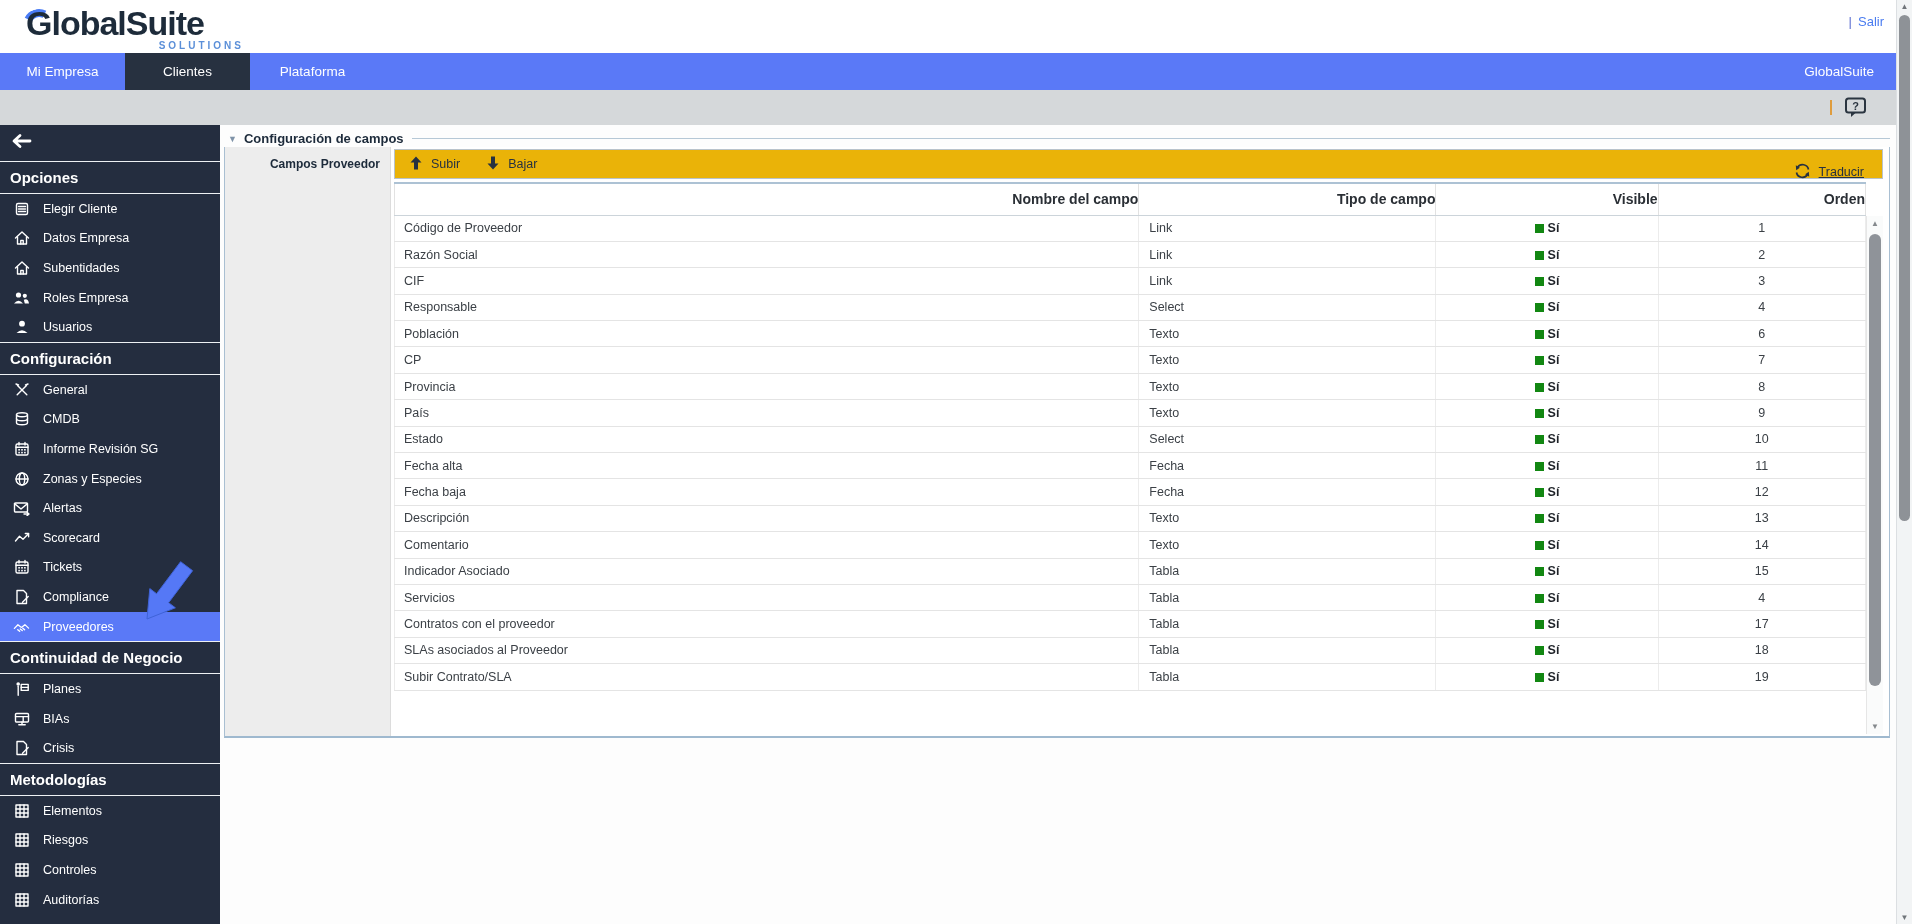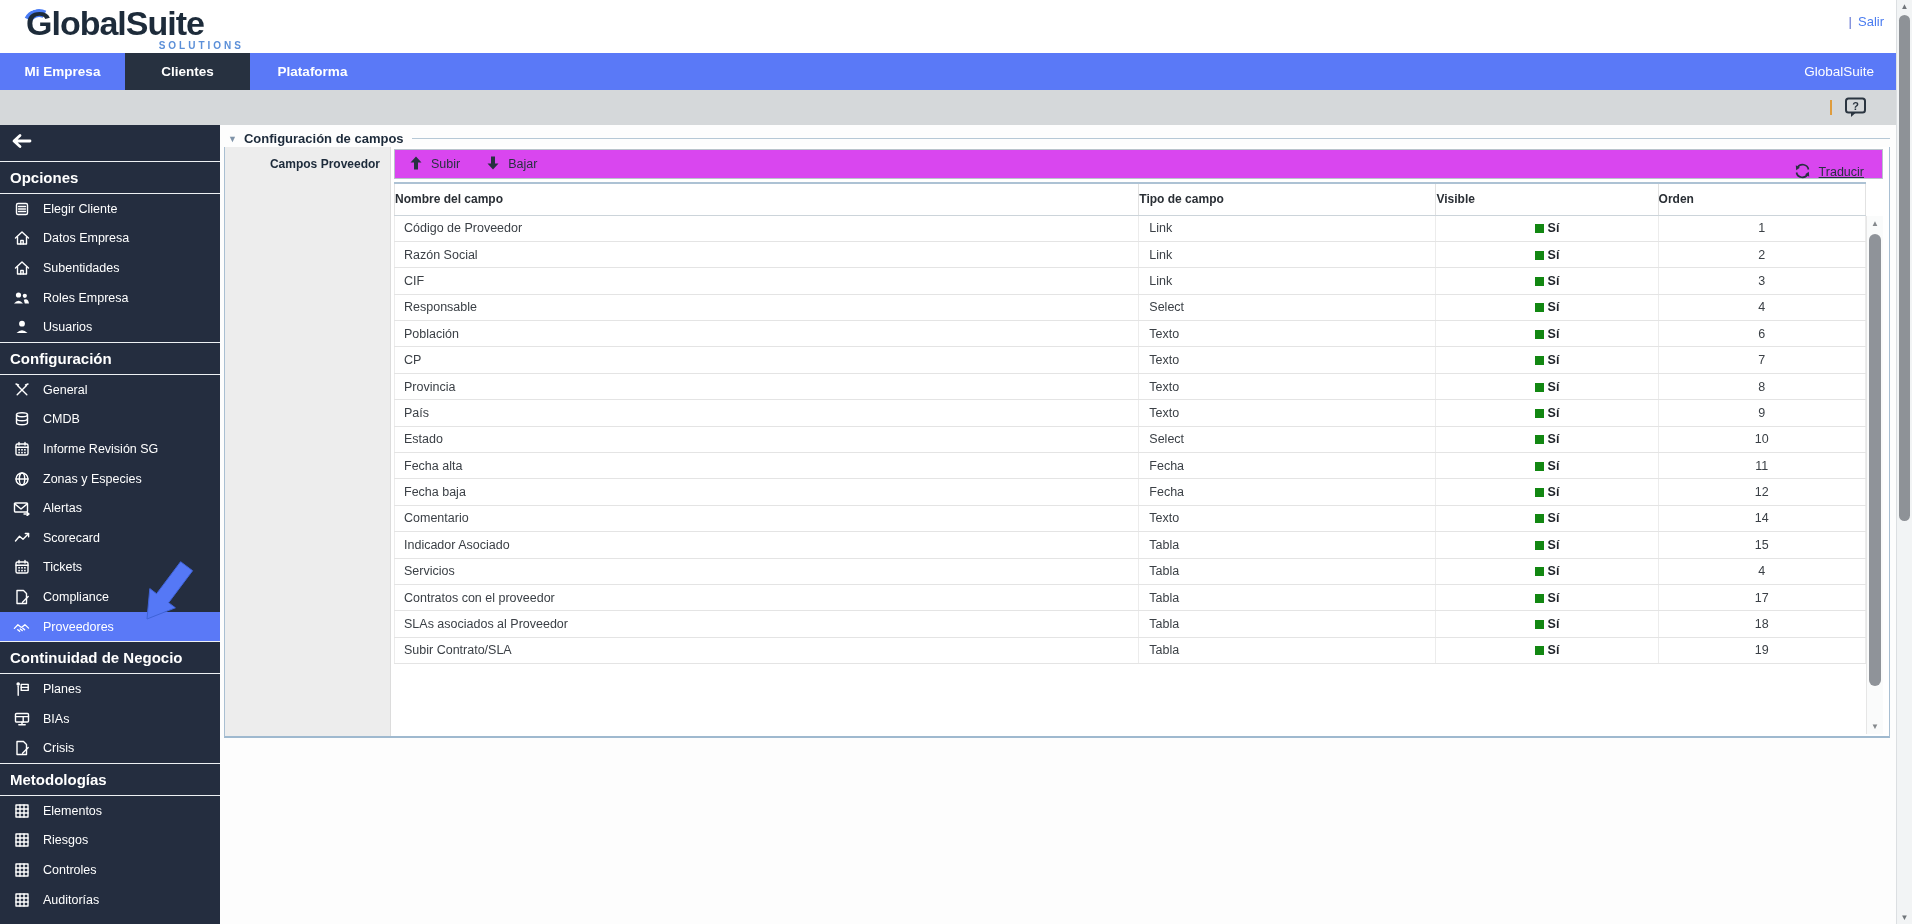--- a/index.html
+++ b/index.html
@@ -52,27 +52,27 @@
   .main{position:relative;flex:1;background:#fdfdfd;}
   .panel{position:relative;margin:5px 6px 0 4px;width:1666px;}
   .panel-head{display:flex;align-items:center;height:17px;padding-left:4px;}
   .tri{font-size:9px;color:#7f93a8;margin-right:7px;cursor:pointer;}
   .panel-title{font-size:13px;font-weight:bold;color:#1c2a3a;white-space:nowrap;}
   .head-rule{flex:1;height:1px;background:#b6c8d6;margin-left:8px;}
   .panel-body{display:flex;height:591px;border-left:1px solid var(--panelborder);border-right:1px solid var(--panelborder);border-bottom:2px solid #9fb9cf;background:#fff;}
   .label-col{width:166px;background:#ededed;border-right:1px solid #dcdcdc;padding:10px 10px 0 0;text-align:right;font-size:12px;font-weight:bold;color:#1c2a3a;flex:none;}
   .field-col{flex:1;padding:2px 6px 0 3px;position:relative;}
 
-  .tbl-toolbar{height:30px;background:#d946ef;border:1px solid #b9c3cb;display:flex;align-items:center;padding:0 14px 0 14px;color:var(--navdark);}
+  .tbl-toolbar{height:30px;background:#eab308;border:1px solid #b9c3cb;display:flex;align-items:center;padding:0 14px 0 14px;color:var(--navdark);}
   .tb-btn{display:flex;align-items:center;gap:8px;font-size:12.5px;cursor:pointer;margin-right:26px;}
   .tb-btn.right{margin:16px 4px 0 auto;text-decoration:underline;}
 
   .tbl-wrap{position:relative;margin-top:3px;height:554px;}
   table{border-collapse:collapse;width:calc(100% - 17px);table-layout:fixed;}
-  thead th{height:32px;background:#fff;border-top:2px solid #adc2d4;border-bottom:1px solid #ccd4da;border-right:1px solid #e2e2e2;border-left:1px solid #e2e2e2;font-size:12px;font-weight:bold;color:#2a2f35;text-align:left;}
+  thead th{height:32px;background:#fff;border-top:2px solid #adc2d4;border-bottom:1px solid #ccd4da;border-right:1px solid #e2e2e2;border-left:1px solid #e2e2e2;font-size:14px;font-weight:bold;color:#2a2f35;text-align:right;}
   tbody td{height:26.4px;font-size:12.5px;color:#3b4046;border-bottom:1px solid #e4e4e4;border-right:1px solid #ececec;border-left:1px solid #ececec;background:#fff;white-space:nowrap;overflow:hidden;}
   td.c-name{padding-left:9px;}
   td.c-type{padding-left:10px;}
   td.c-vis,td.c-ord{text-align:center;}
   .sq{display:inline-block;width:9px;height:9px;background:var(--green);margin-right:4px;vertical-align:-1px;}
   .yes{font-weight:bold;color:#1f2329;}
   tbody tr{cursor:pointer;}
 
   
   .vscroll{position:absolute;top:34px;right:0;width:17px;height:518px;background:#fafbfb;border-left:1px solid #e6e6e6;}
@@ -98,21 +98,21 @@
       <span class="logo-arc"></span>
       <span class="logo-text">GlobalSuite</span>
       <span class="logo-sub">SOLUTIONS</span>
     </div>
     <div class="logout">
       <span class="bar">|</span><a>Salir</a>
     </div>
   </header>
 
   <nav class="mainnav">
-    <div id="nav-tabs" style="display:flex;font-weight:bold;">
+    <div id="nav-tabs" style="display:flex;">
         <div class="tab">Mi Empresa</div>
         <div class="tab active">Clientes</div>
         <div class="tab">Plataforma</div>
       </div>
     <div class="nav-right">GlobalSuite</div>
   </nav>
 
   <div class="strip">
     <span class="strip-sep"></span>
     <span class="help">
@@ -479,20 +479,26 @@
                       <td class="c-vis"><span class="sq"></span><span class="yes">Sí</span></td>
                       <td class="c-ord">11</td>
                     </tr>
                     <tr>
                       <td class="c-name">Fecha baja</td>
                       <td class="c-type">Fecha</td>
                       <td class="c-vis"><span class="sq"></span><span class="yes">Sí</span></td>
                       <td class="c-ord">12</td>
                     </tr>
                     <tr>
+                      <td class="c-name">Descripción</td>
+                      <td class="c-type">Texto</td>
+                      <td class="c-vis"><span class="sq"></span><span class="yes">Sí</span></td>
+                      <td class="c-ord">13</td>
+                    </tr>
+                    <tr>
                       <td class="c-name">Comentario</td>
                       <td class="c-type">Texto</td>
                       <td class="c-vis"><span class="sq"></span><span class="yes">Sí</span></td>
                       <td class="c-ord">14</td>
                     </tr>
                     <tr>
                       <td class="c-name">Indicador Asociado</td>
                       <td class="c-type">Tabla</td>
                       <td class="c-vis"><span class="sq"></span><span class="yes">Sí</span></td>
                       <td class="c-ord">15</td>

